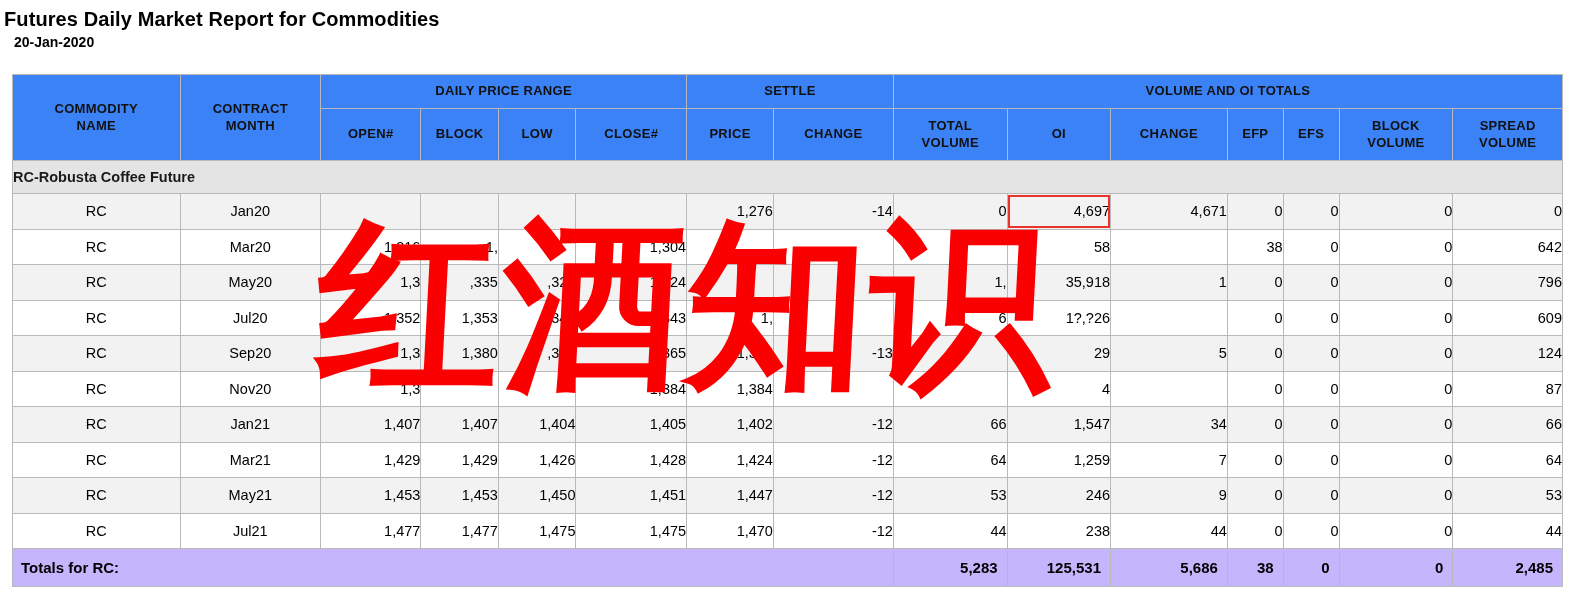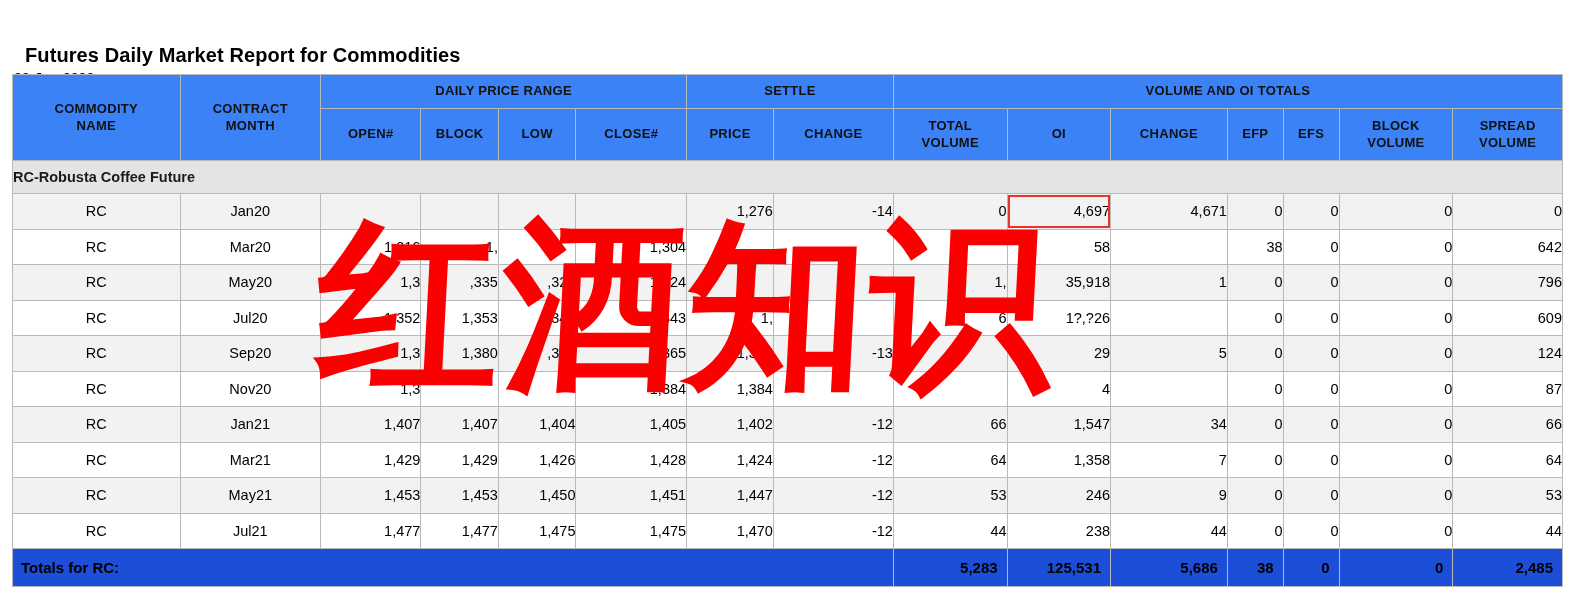--- a/index.html
+++ b/index.html
@@ -6,21 +6,21 @@
   body{
     width:1575px;height:614px;
     background:#ffffff;
     font-family:"Liberation Sans", sans-serif;
     color:#000;
     overflow:hidden;
     position:relative;
   }
   .report-title{
     font-size:20px;font-weight:bold;letter-spacing:.1px;
-    padding:6px 0 0 25px;line-height:1.35;margin-top:36px;
+    padding:6px 0 0 4px;line-height:1.35;
   }
   .report-date{
     font-size:14px;font-weight:bold;
     padding:0 0 0 14px;line-height:1.35;
   }
   .table-wrap{
     position:absolute;left:12px;top:74px;width:1551px;
   }
   table.ft{
     border-collapse:collapse;width:1551px;table-layout:fixed;
@@ -51,21 +51,21 @@
     text-align:left;
     color:#1a1a1a;
   }
   tbody tr.data td{height:35.5px;}
   tbody tr.alt td{background:#f2f2f2;}
   tbody tr.data td{background:#ffffff;}
   tbody tr.alt td{background:#f2f2f2;}
   td.c{text-align:center;}
   td.r{text-align:right;padding-right:9px;}
   tfoot td{
-    height:38px;background:#1d4ed8;font-weight:bold;font-size:15px;
+    height:38px;background:#c4b5fd;font-weight:bold;font-size:15px;
   }
   tfoot td.lbl{text-align:left;padding-left:8px;}
   tfoot td.r{text-align:right;padding-right:9px;}
   .hl{
     outline:2px solid #e8342a;
     outline-offset:-3px;
     margin-left:36px;
   }
   .watermark{
     position:absolute;
@@ -279,21 +279,21 @@
         <tr class="data">
           <td class="c">RC</td>
           <td class="c">Mar21</td>
           <td class="r">1,429</td>
           <td class="r">1,429</td>
           <td class="r">1,426</td>
           <td class="r">1,428</td>
           <td class="r">1,424</td>
           <td class="r">-12</td>
           <td class="r">64</td>
-          <td class="r">1,358</td>
+          <td class="r">1,259</td>
           <td class="r">7</td>
           <td class="r">0</td>
           <td class="r">0</td>
           <td class="r">0</td>
           <td class="r">64</td>
         </tr>
         <tr class="data alt">
           <td class="c">RC</td>
           <td class="c">May21</td>
           <td class="r">1,453</td>

